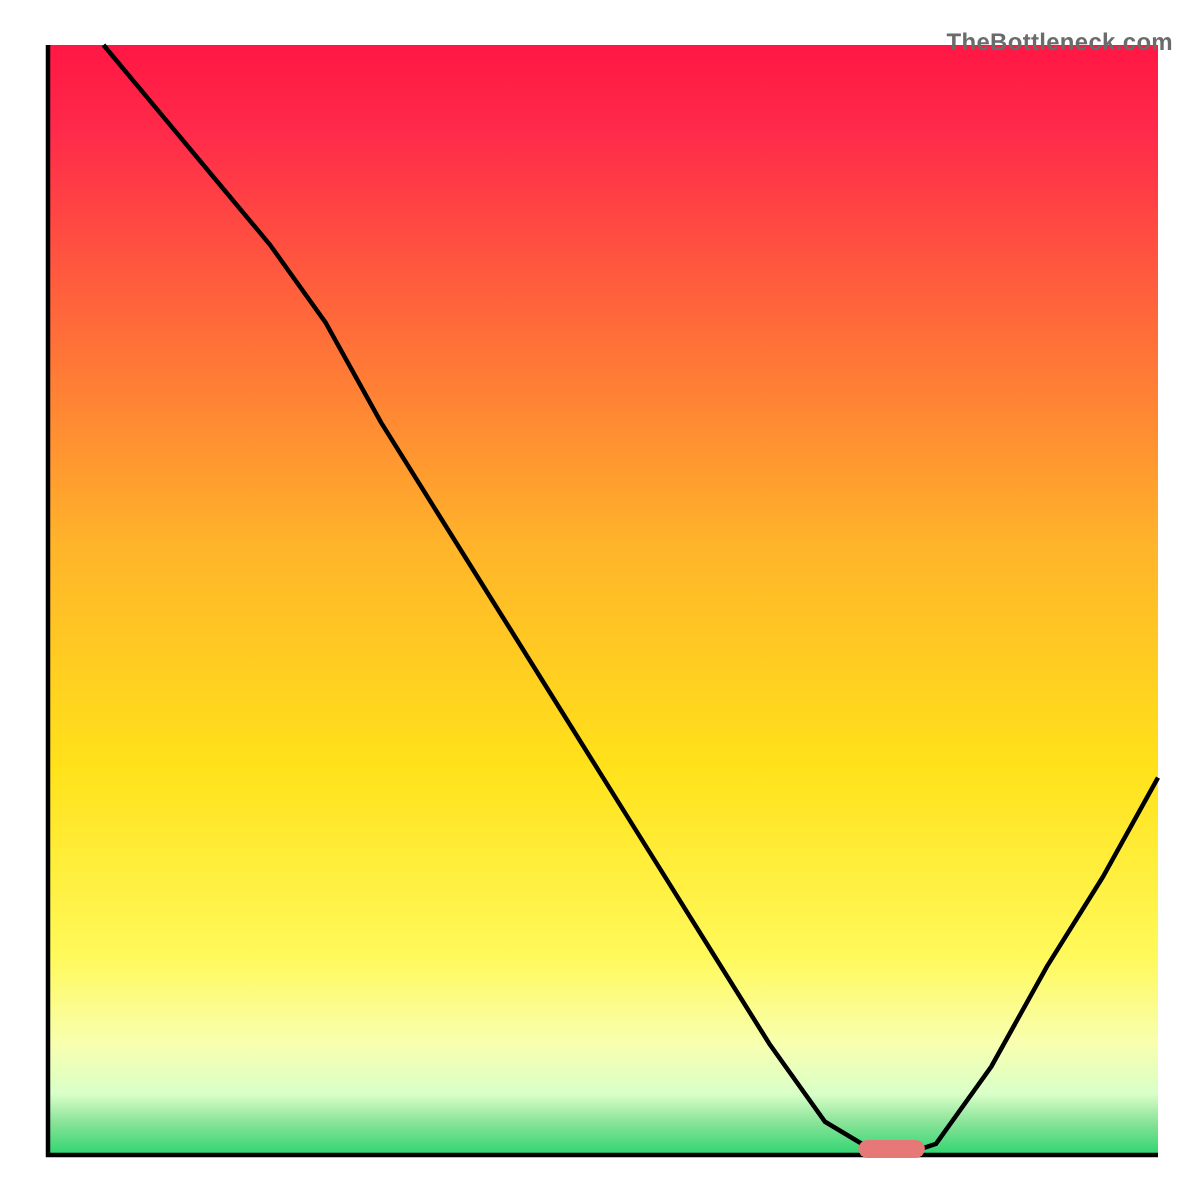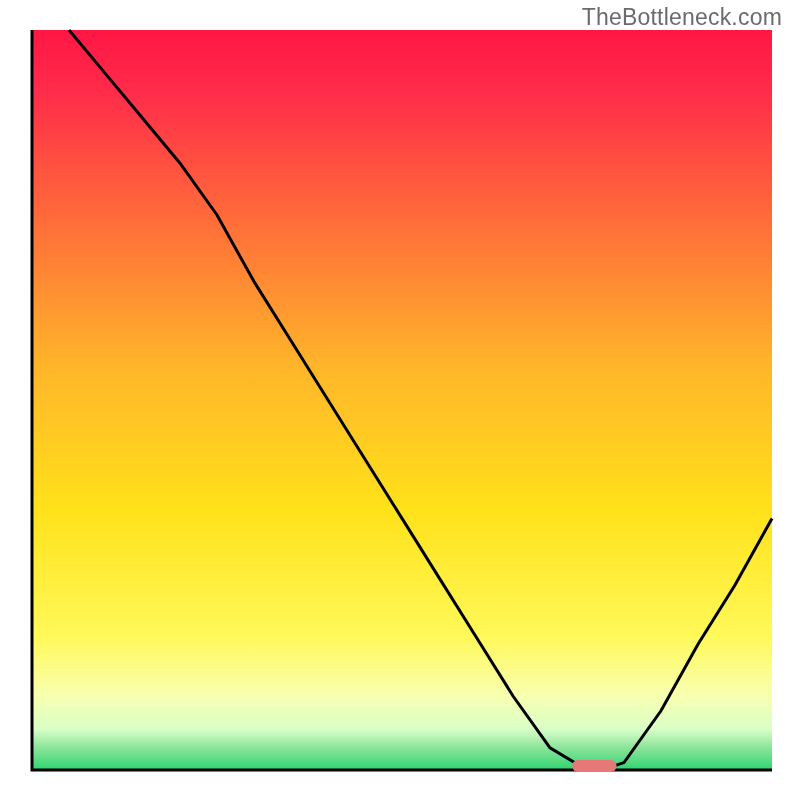--- a/index.html
+++ b/index.html
@@ -10,24 +10,24 @@
     background: #ffffff;
     font-family: Arial, Helvetica, sans-serif;
   }
   .chart-container {
     position: relative;
     width: 800px;
     height: 800px;
   }
   .watermark {
     position: absolute;
-    top: 4px;
+    top: 20px;
     right: 18px;
-    font-size: 23px;
-    font-weight: 400;
+    font-size: 16px;
+    font-weight: 700;
     color: #6b6b6b;
     letter-spacing: 0.2px;
     z-index: 3;
   }
   svg.plot {
     position: absolute;
     top: 0;
     left: 0;
   }
 </style>

